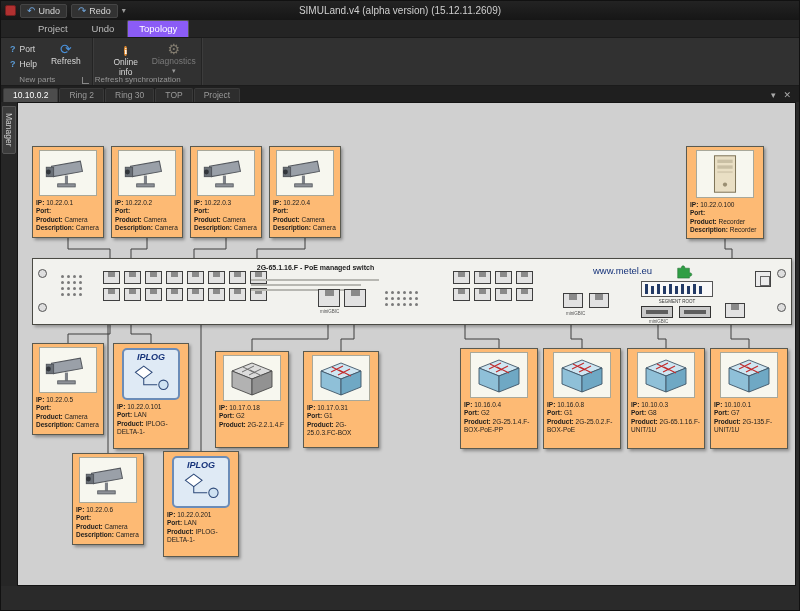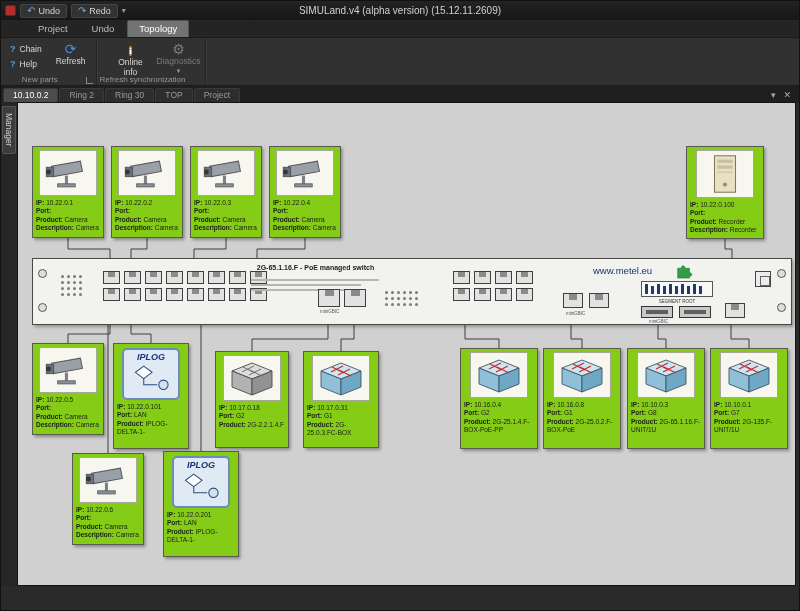--- a/index.html
+++ b/index.html
@@ -14,21 +14,21 @@
   .qat-btn { display: flex; align-items: center; gap: 3px; font-size: 9px; color: #d5d5d5;
     background: #323232; border: 1px solid #454545; border-radius: 2px; padding: 0 6px; height: 14px; }
   .qat-btn .arrow { font-size: 10px; color: #6fa3d8; line-height: 1; }
   .qat-caret { color: #999; font-size: 8px; }
   .win-title { position: absolute; left: 0; right: 0; text-align: center; font-size: 10px; color: #cfcfcf; }
 
   
   .menubar { position: absolute; left: 0; top: 19px; width: 100%; height: 18px; background: #242424;
     display: flex; align-items: flex-end; padding-left: 26px; gap: 2px; border-bottom: 1px solid #1a1a1a;}
   .mtab { font-size: 9.5px; color: #bdbdbd; padding: 2px 11px 3px; border-radius: 2px 2px 0 0; }
-  .mtab.active { background: #737373; border: 1px solid #555; border-bottom: none; color: #fff; margin-top: 28px; }
+  .mtab.active { background: #8b5cf6; border: 1px solid #555; border-bottom: none; color: #fff; margin-top: 28px; }
 
   
   .ribbon { position: absolute; left: 0; top: 37px; width: 100%; height: 48px; background: #313131;
     border-bottom: 1px solid #1b1b1b; display: flex; }
   .rgroup { position: relative; height: 100%; padding: 2px 6px 12px 6px; border-right: 1px solid #242424;
     box-shadow: 1px 0 0 #3c3c3c; display: flex; align-items: flex-start; }
   .glabel { position: absolute; bottom: 1px; left: 0; right: 18px; text-align: center; font-size: 8px; color: #969696; }
   .glauncher { position: absolute; bottom: 1px; right: 3px; width: 7px; height: 7px;
     border-left: 1px solid #888; border-bottom: 1px solid #888; }
   .smallcol { display: flex; flex-direction: column; gap: 3px; padding-top: 3px; }
@@ -57,21 +57,21 @@
   .manager-tab { position: absolute; left: 1px; top: 4px; width: 14px; padding: 6px 1px;
     background: #3c3c3c; border: 1px solid #555; color: #ccc; font-size: 8.5px;
     writing-mode: vertical-rl; text-align: center; border-radius: 0 0 2px 2px; }
 
   
   .canvas { position: absolute; left: 16px; top: 101px; width: 779px; height: 484px; background: #d0d0d0;
     border: 1px solid #141414; overflow: hidden; }
   .wires { position: absolute; left: 0; top: 0; pointer-events: none; }
 
   
-  .card { position: absolute; background: #84cc16; border: 1px solid #5a5a50;
+  .card { position: absolute; background: #fdba74; border: 1px solid #5a5a50;
     box-shadow: 1.5px 2px 3px rgba(0,0,0,.35); overflow: hidden; }
   .icon-frame { width: 58px; height: 46px; margin: 3px auto 2px; border: 1px solid #a8a89a;
     background: #f7f7ef; display: flex; align-items: center; justify-content: center; }
   .card-text { font-size: 6.5px; line-height: 1.3; color: #1c1c1c; padding: 1px 3px; }
   .card-text b { font-weight: bold; }
 
   .iplog-box { width: 58px; height: 52px; margin: 4px auto 2px; border: 2px solid #6b8cb8;
     border-radius: 5px; background: #dfeaf5; overflow: hidden; }
   .iplog-head { font-size: 9px; font-weight: bold; font-style: italic; color: #16337a;
     text-align: center; padding-top: 2px; }
@@ -170,21 +170,21 @@
     <span class="mtab">Project</span>
     <span class="mtab">Undo</span>
     <span class="mtab active">Topology</span>
   </div>
 
   <div class="ribbon">
     <div class="rgroup">
       <div class="smallcol">
         <span class="smallbtn">
           <span class="qmark">?</span>
-          <span>Chain</span>
+          <span>Port</span>
         </span>
         <span class="smallbtn">
           <span class="qmark">?</span>
           <span>Help</span>
         </span>
       </div>
       <div class="bigbtn">
         <span class="bicon refresh-glyph">⟳</span>
         <span>Refresh</span>
       </div>

